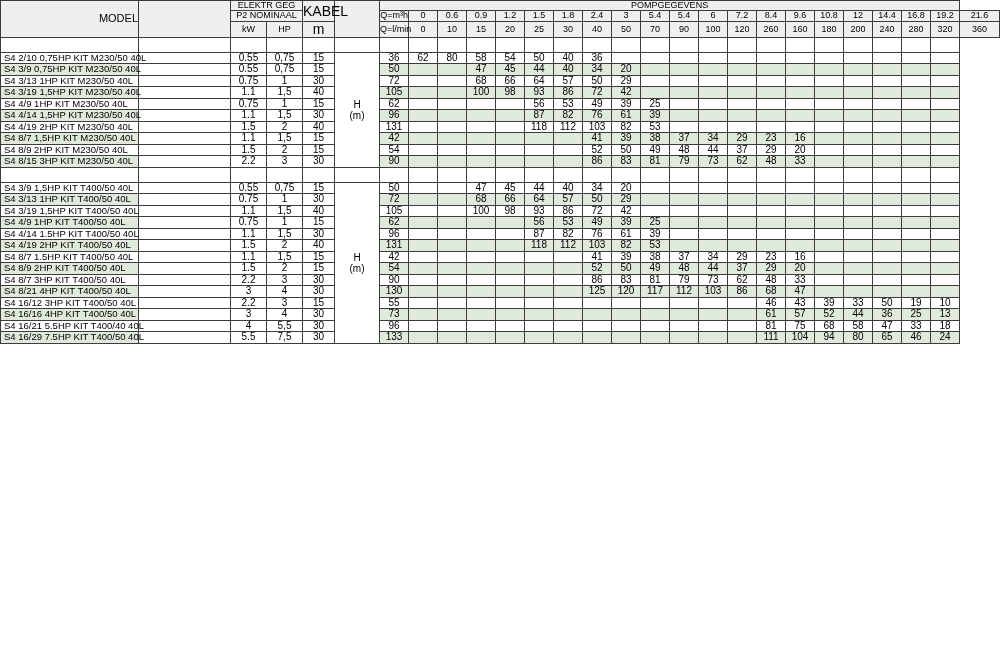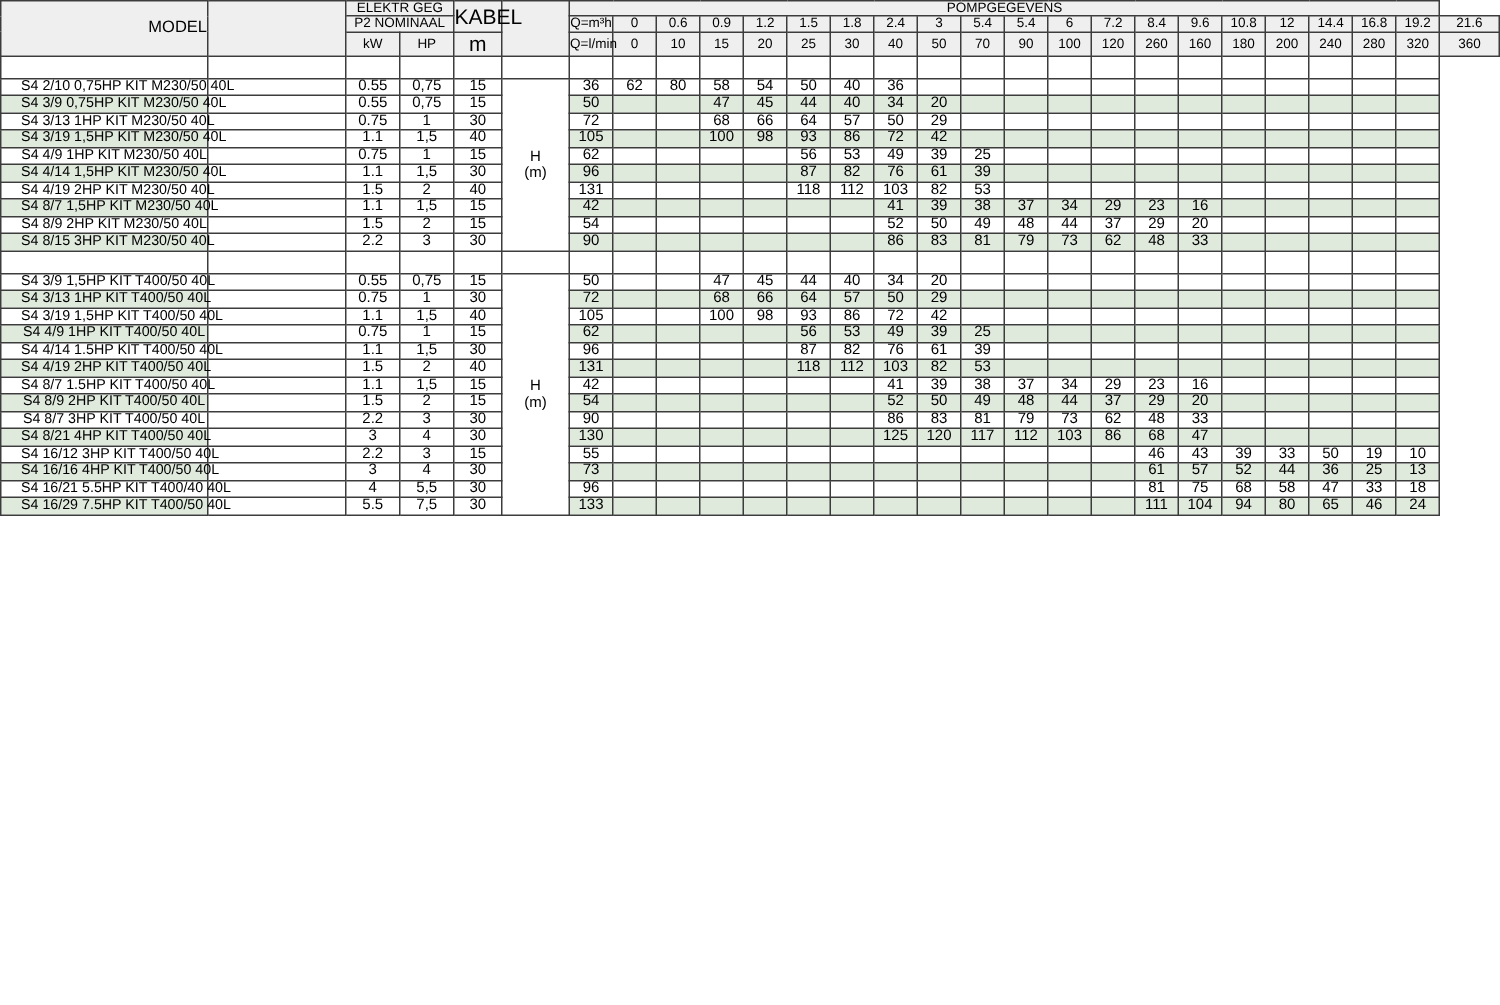--- a/index.html
+++ b/index.html
@@ -2,21 +2,21 @@
 <html><head>
 <meta charset="utf-8">
 <style>
   html,body{margin:0;padding:0;background:#ffffff;}
   body{font-family:"Liberation Sans", sans-serif;color:#000;}
   #sheet{position:relative;width:1000px;height:670px;overflow:hidden;}
   table{border-collapse:collapse;table-layout:fixed;width:1000px;}
   td,th{border:1px solid #3c3c3c;font-weight:normal;padding:0;text-align:center;
         vertical-align:middle;font-size:10px;line-height:1.05;}
   .hdr{background:#efefef;}
-  .model-cell{text-align:center;padding-left:13px;font-size:9.5px;white-space:nowrap;}
+  .model-cell{text-align:left;padding-left:3px;font-size:9.5px;white-space:nowrap;}
   .green{background:#dfe9dc;}
   .white{background:#ffffff;}
   .tiny{font-size:9px;}
   .hlabel{font-size:10px;line-height:1.1;}
   .blank-row td{height:14px;}
   .kabel{font-size:14px;}
   .modelhdr{font-size:11px;text-align:right;}
 </style>
 </head>
 <body>

